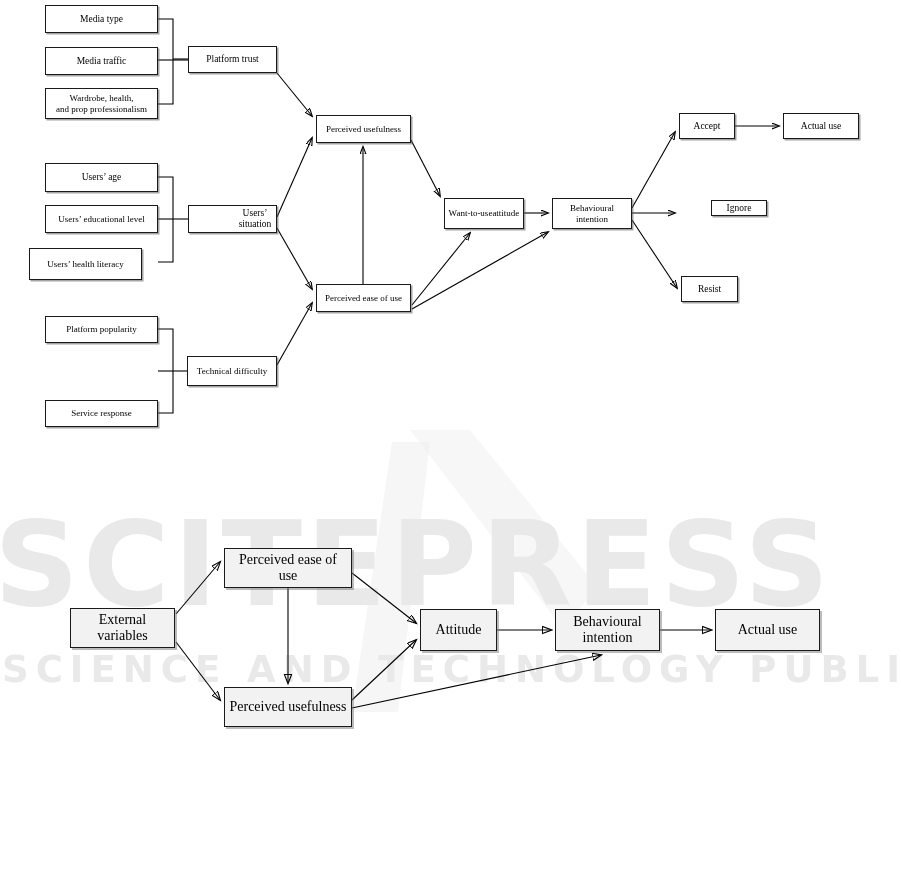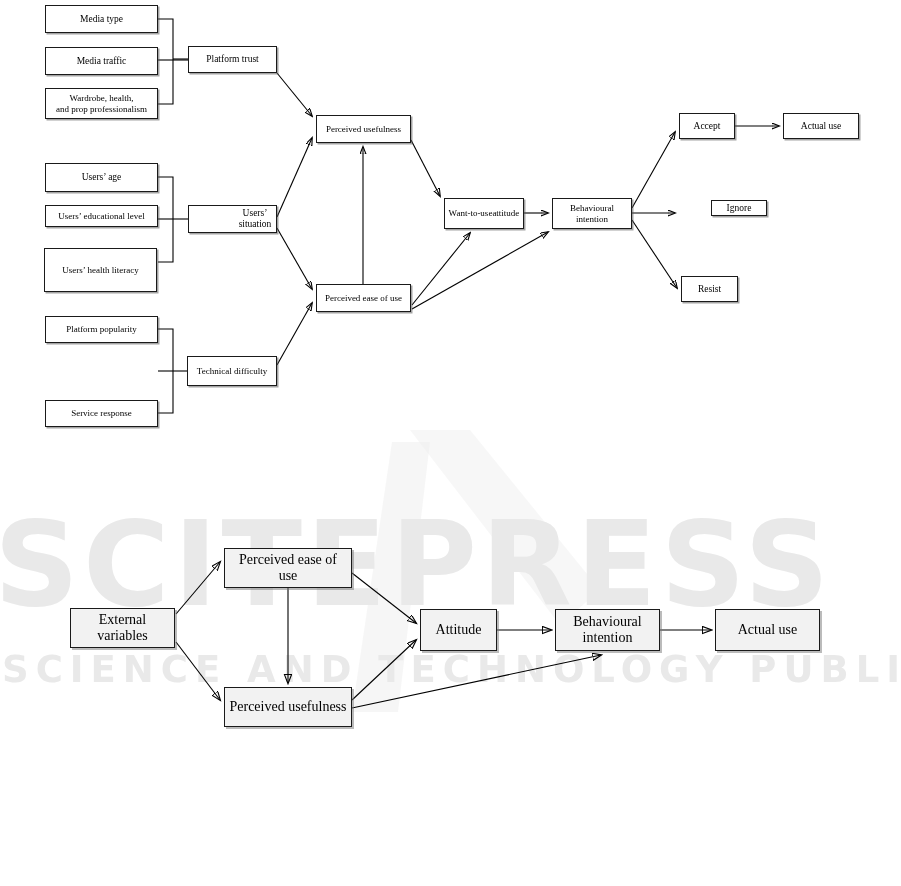--- a/index.html
+++ b/index.html
@@ -143,24 +143,24 @@
       <span>Wardrobe, health,</span>
       <span>and prop professionalism</span>
     </div>
     <div class="node" style="left:188px;top:46px;width:89px;height:27px;">
       <span>Platform trust</span>
     </div>
 
     <div class="node" style="left:45px;top:163px;width:113px;height:29px;">
       <span>Users’ age</span>
     </div>
-    <div class="node small" style="left:45px;top:205px;width:113px;height:22px;">
+    <div class="node small" style="left:45px;top:205px;width:113px;height:28px;">
       <span>Users’ educational level</span>
     </div>
-    <div class="node small" style="left:44px;top:248px;width:113px;height:44px;">
+    <div class="node small" style="left:29px;top:248px;width:113px;height:32px;">
       <span>Users’ health literacy</span>
     </div>
     <div class="node" style="left:188px;top:205px;width:89px;height:28px;padding-left:48px;">
       <span>Users’ situation</span>
     </div>
 
     <div class="node small" style="left:45px;top:316px;width:113px;height:27px;">
       <span>Platform popularity</span>
     </div>
     <div class="node small" style="left:45px;top:400px;width:113px;height:27px;">

